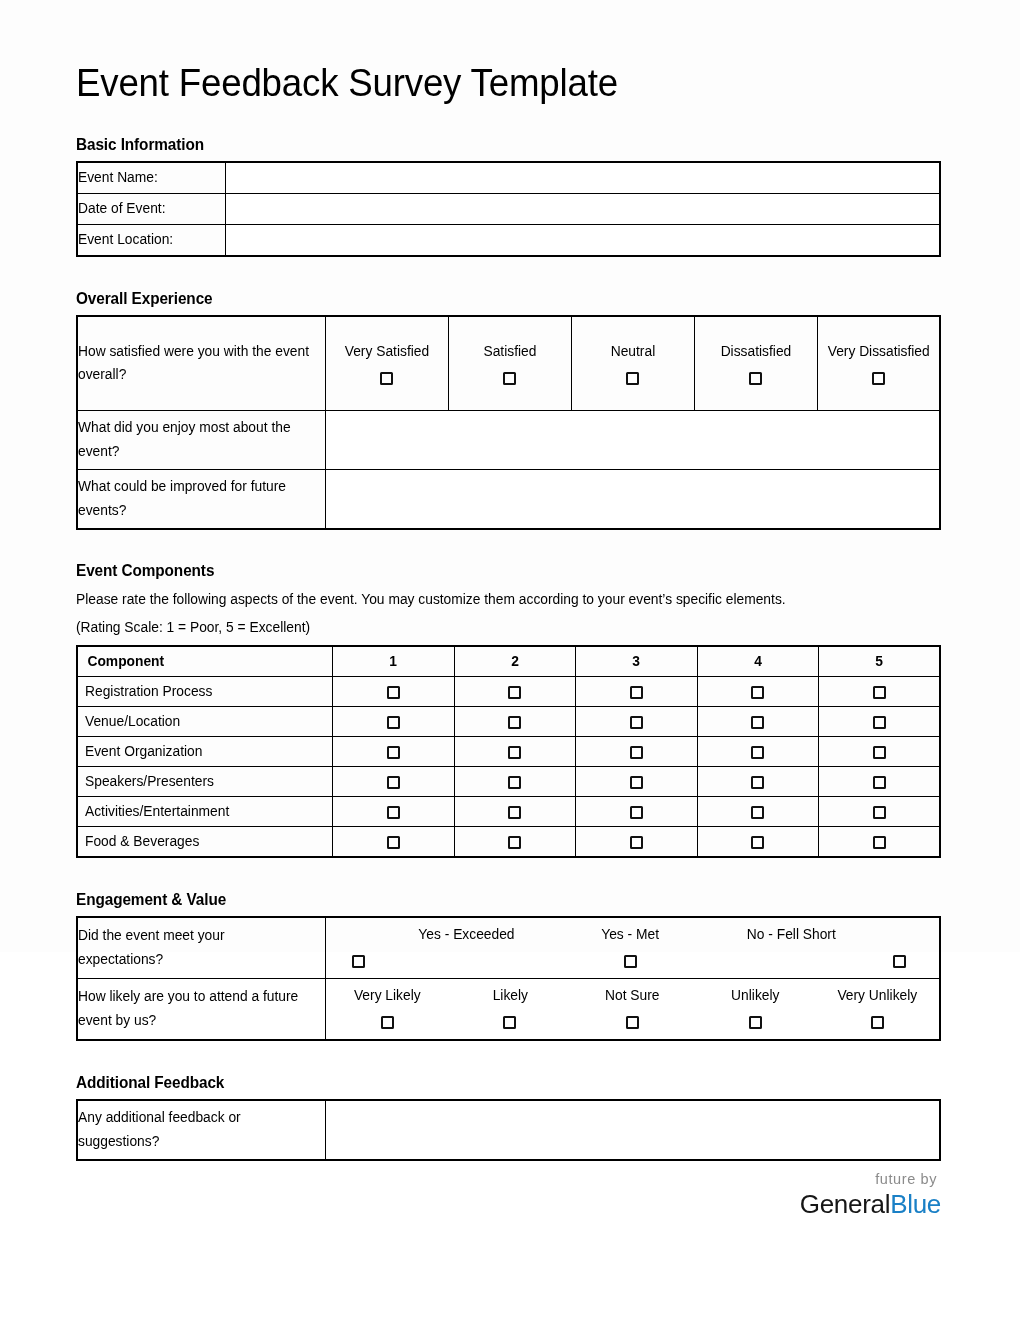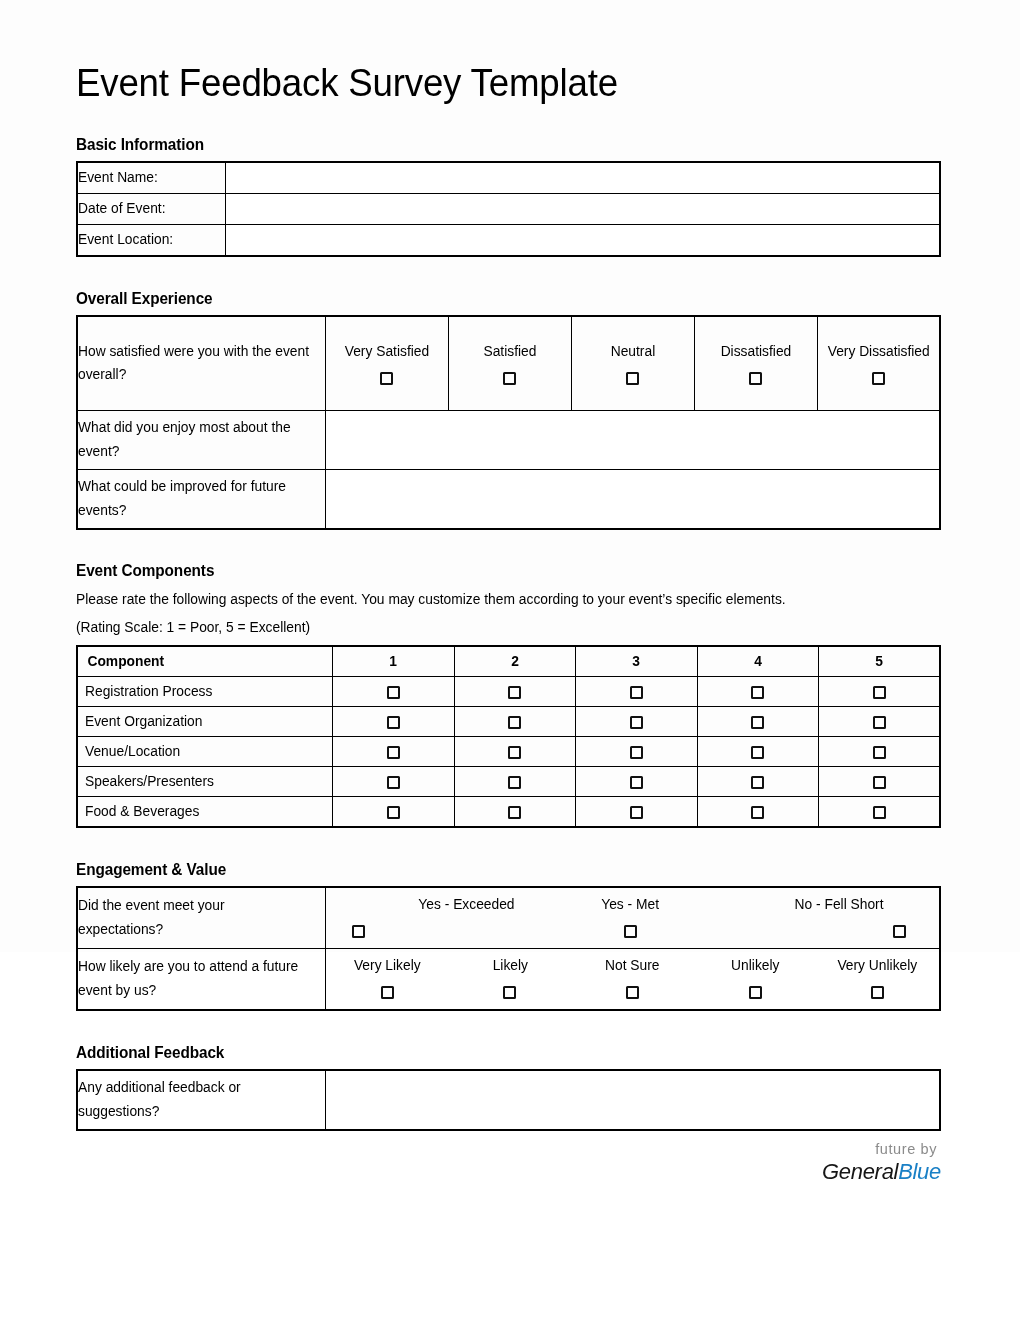--- a/index.html
+++ b/index.html
@@ -164,21 +164,21 @@
     width: 100%;
     box-sizing: border-box;
   }
   .eng-opts .eopt {
     flex: 1 1 0;
     text-align: center;
     padding: 6px 3px 8px 3px;
   }
   .eng-opts.three .eopt.a { text-align: right; padding-left: 4px; }
   .eng-opts.three .eopt.b { text-align: center; }
-  .eng-opts.three .eopt.c { text-align: center; padding-right: 8px; }
+  .eng-opts.three .eopt.c { text-align: left; padding-right: 8px; }
   .eng-opts .eopt .olabel {
     display: block;
     font-size: 14.7px;
     line-height: 1.4;
     transform: scaleX(0.94);
   }
   .eng-opts.three .eopt.a .olabel { transform-origin: left center; }
   .eng-opts.three .eopt.c .olabel { transform-origin: right center; }
   .eng-opts .eopt .obox {
     display: block;
@@ -199,25 +199,24 @@
     padding-top: 10px;
   }
   .brand .powered {
     font-size: 14.5px;
     color: #8b8b8b;
     letter-spacing: 0.6px;
     line-height: 1.2;
     padding-right: 4px;
   }
   .brand .name {
-    font-size: 22px;
+    font-size: 26px;
     line-height: 1.12;
     letter-spacing: -0.3px;
     padding-top: 2px;
-    font-style: italic;
   }
   .brand .name .g { color: #161616; }
   .brand .name .b { color: #1a80c6; }
 </style>
 </head>
 <body>
 
 <div class="page">
 
   <h1 class="doc-title">Event Feedback Survey Template</h1>
@@ -309,37 +308,45 @@
     <tbody>
       <tr>
         <td class="cname"><span>Registration Process</span></td>
         <td class="cbox"><span class="cb"></span></td>
         <td class="cbox"><span class="cb"></span></td>
         <td class="cbox"><span class="cb"></span></td>
         <td class="cbox"><span class="cb"></span></td>
         <td class="cbox"><span class="cb"></span></td>
       </tr>
       <tr>
+        <td class="cname"><span>Venue/Location</span></td>
+        <td class="cbox"><span class="cb"></span></td>
+        <td class="cbox"><span class="cb"></span></td>
+        <td class="cbox"><span class="cb"></span></td>
+        <td class="cbox"><span class="cb"></span></td>
+        <td class="cbox"><span class="cb"></span></td>
+      </tr>
+      <tr>
         <td class="cname"><span>Event Organization</span></td>
         <td class="cbox"><span class="cb"></span></td>
         <td class="cbox"><span class="cb"></span></td>
         <td class="cbox"><span class="cb"></span></td>
         <td class="cbox"><span class="cb"></span></td>
         <td class="cbox"><span class="cb"></span></td>
       </tr>
       <tr>
-        <td class="cname"><span>Venue/Location</span></td>
-        <td class="cbox"><span class="cb"></span></td>
-        <td class="cbox"><span class="cb"></span></td>
-        <td class="cbox"><span class="cb"></span></td>
-        <td class="cbox"><span class="cb"></span></td>
-        <td class="cbox"><span class="cb"></span></td>
-      </tr>
-      <tr>
         <td class="cname"><span>Speakers/Presenters</span></td>
+        <td class="cbox"><span class="cb"></span></td>
+        <td class="cbox"><span class="cb"></span></td>
+        <td class="cbox"><span class="cb"></span></td>
+        <td class="cbox"><span class="cb"></span></td>
+        <td class="cbox"><span class="cb"></span></td>
+      </tr>
+      <tr>
+        <td class="cname"><span>Activities/Entertainment</span></td>
         <td class="cbox"><span class="cb"></span></td>
         <td class="cbox"><span class="cb"></span></td>
         <td class="cbox"><span class="cb"></span></td>
         <td class="cbox"><span class="cb"></span></td>
         <td class="cbox"><span class="cb"></span></td>
       </tr>
       <tr>
         <td class="cname"><span>Food &amp; Beverages</span></td>
         <td class="cbox"><span class="cb"></span></td>
         <td class="cbox"><span class="cb"></span></td>

